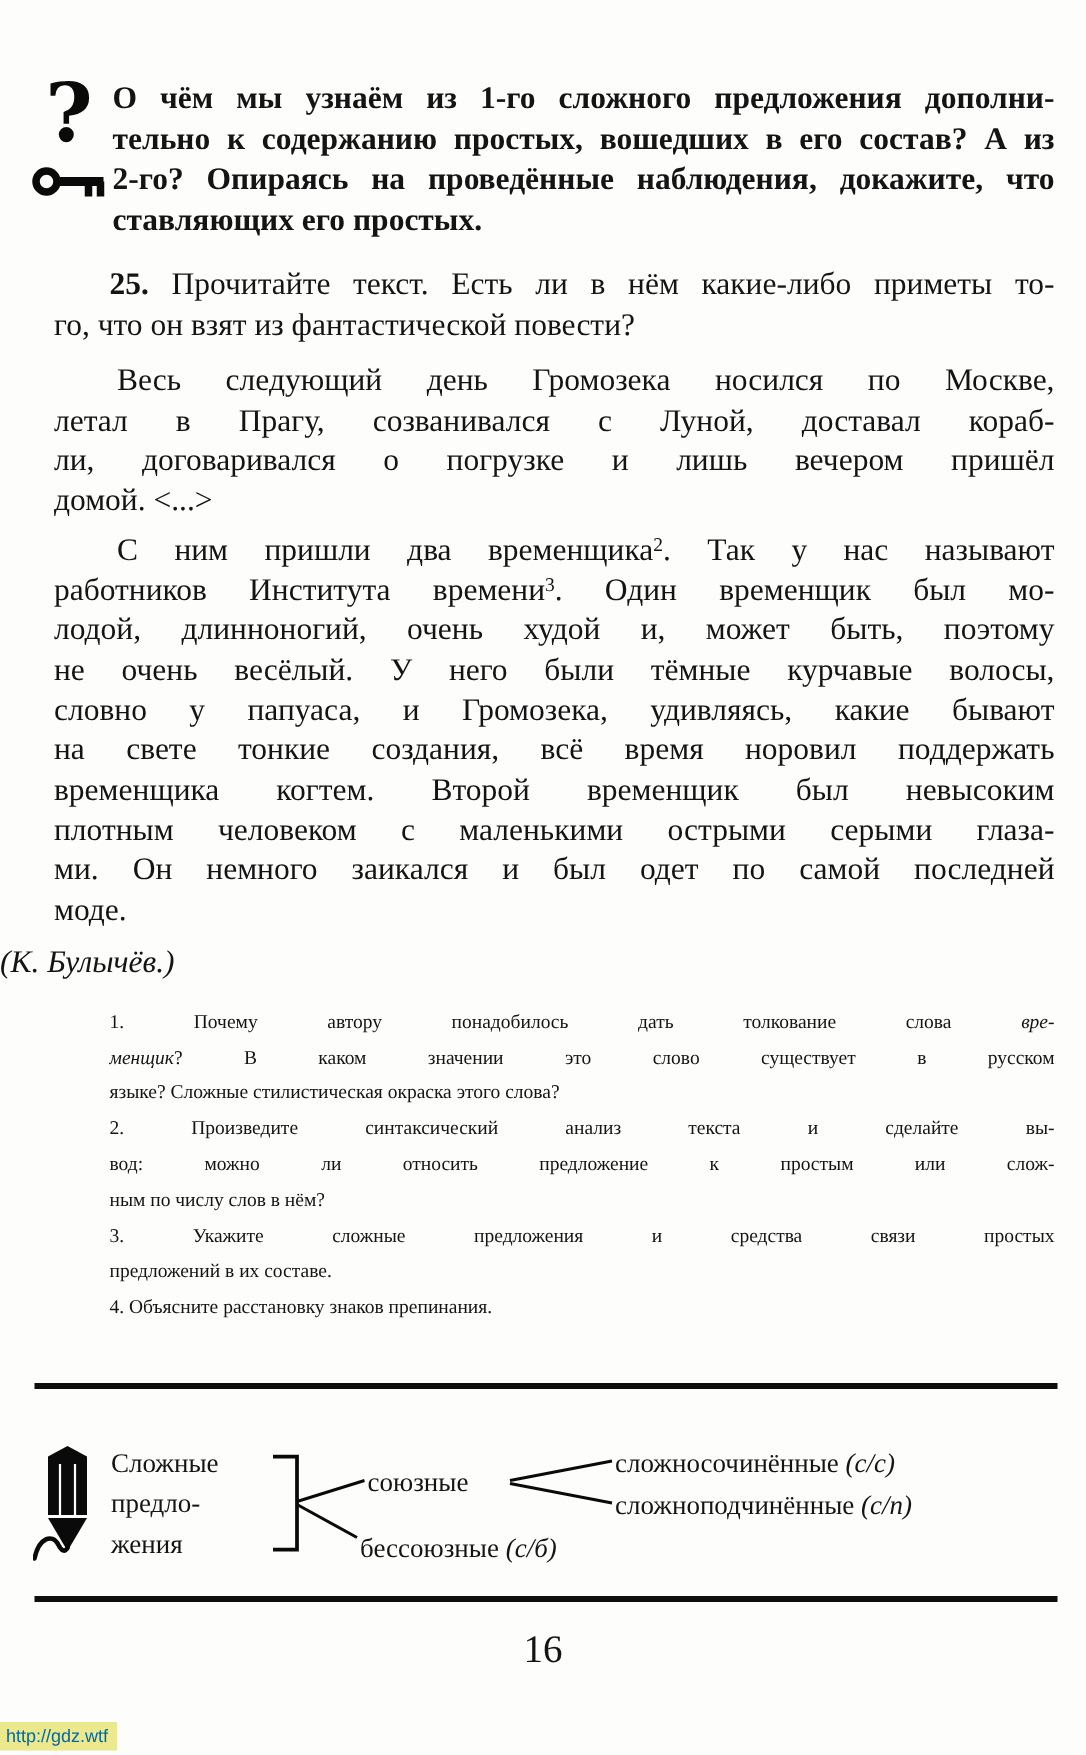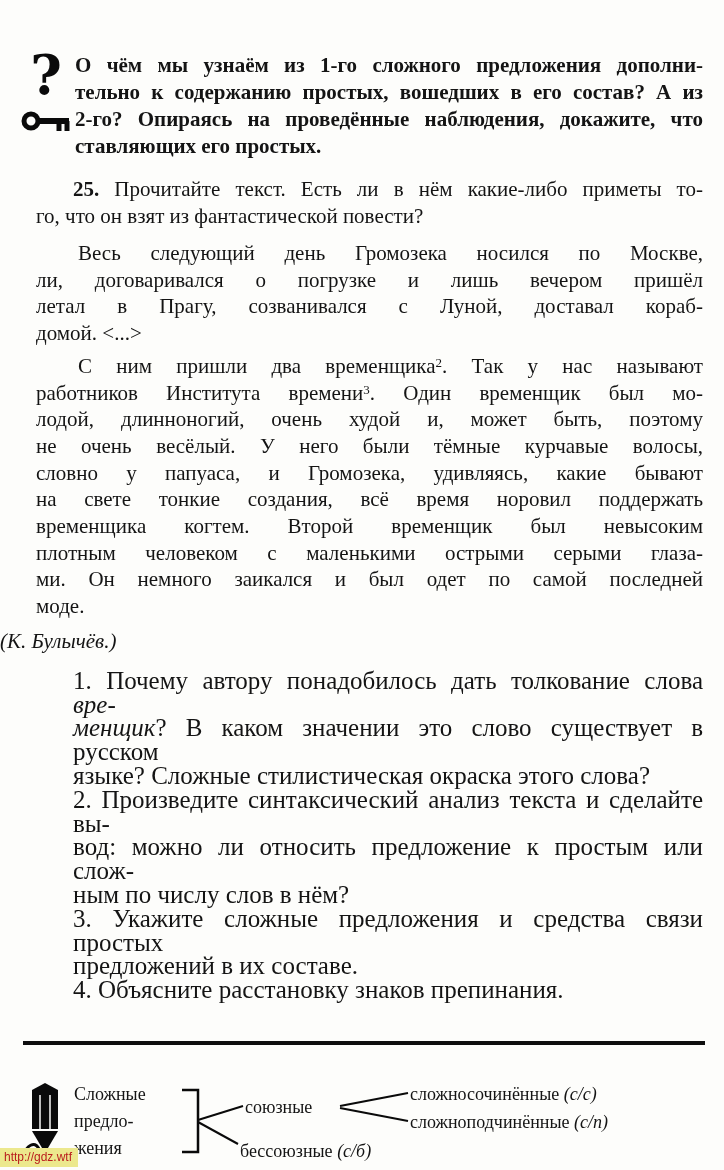--- a/index.html
+++ b/index.html
@@ -30,42 +30,42 @@
 
   .para { margin:10px 21px 0 36px; font-size:21px; line-height:26.7px; }
   .para.p2 { margin-top:6px; }
   .supref { font-size:13px; vertical-align:6px; line-height:0; }
 
   .attribution {
     margin:8px 21px 0 0; 
     font-style:italic; font-size:21px; line-height:27px;
   }
 
-  .questions { margin:14px 21px 0 73px; font-size:25px; line-height:23.8px; }
+  .questions { margin:14px 21px 0 73px; font-size:13px; line-height:23.8px; }
   .qit { font-style:italic; }
 
   .rule { height:4px; background:#0e0e0e; margin-left:23px; margin-right:19px; }
   .rule1 { margin-top:39px; }
   .rule2 { margin-top:15px; }
 
   .scheme { position:relative; height:90px; margin:33px 0 0 22px; width:695px; font-size:18px;text-decoration:underline; }
   .scheme-lines { position:absolute; left:0; top:0; }
   .lbl { position:absolute; white-space:nowrap; line-height:27px; }
   .lbl em { font-style:italic; }
   .root-lbl { left:52px; top:3px; }
   .soyuz-lbl { left:223px; top:16px; }
   .bessoyuz-lbl { left:218px; top:60px; }
   .ss-lbl { left:388px; top:3px; }
   .sp-lbl { left:388px; top:31px; }
   .pencil-svg { position:absolute; left:0; top:5px; }
 
   .pagenum { margin-top:18px; text-align:center; font-size:26px; line-height:27px; }
   .watermark {
     position:absolute; left:0; bottom:3px;
-    background:#ece88d; color:#b91c1c;
+    background:#ece88d; color:#0369a1;
     font-family:"Liberation Sans",sans-serif; font-size:12px; line-height:14px;
     padding:2px 6px 3px 4px;
   }
 </style>
 </head>
 <body>
 
 <div class="page">
 
   <section class="intro">
@@ -84,22 +84,22 @@
     <div class="lline">ставляющих его простых.</div>
   </section>
 
   <section class="exercise">
     <div class="jline ind37"><span class="exnum">25.</span> <span>Прочитайте текст. Есть ли в нём какие-либо приметы то-</span></div>
     <div class="lline">го, что он взят из фантастической повести?</div>
   </section>
 
   <section class="para p1">
     <div class="jline ind42">Весь следующий день Громозека носился по Москве,</div>
+    <div class="jline">летал в Прагу, созванивался с Луной, доставал кораб-</div>
     <div class="jline">ли, договаривался о погрузке и лишь вечером пришёл</div>
-    <div class="jline">летал в Прагу, созванивался с Луной, доставал кораб-</div>
     <div class="lline">домой. &lt;...&gt;</div>
   </section>
 
   <section class="para p2">
     <div class="jline ind42"><span>С ним пришли два временщика</span><span class="supref">2</span><span>. Так у нас называют</span></div>
     <div class="jline"><span>работников Института времени</span><span class="supref">3</span><span>. Один временщик был мо-</span></div>
     <div class="jline">лодой, длинноногий, очень худой и, может быть, поэтому</div>
     <div class="jline">не очень весёлый. У него были тёмные курчавые волосы,</div>
     <div class="jline">словно у папуаса, и Громозека, удивляясь, какие бывают</div>
     <div class="jline">на свете тонкие создания, всё время норовил поддержать</div>

